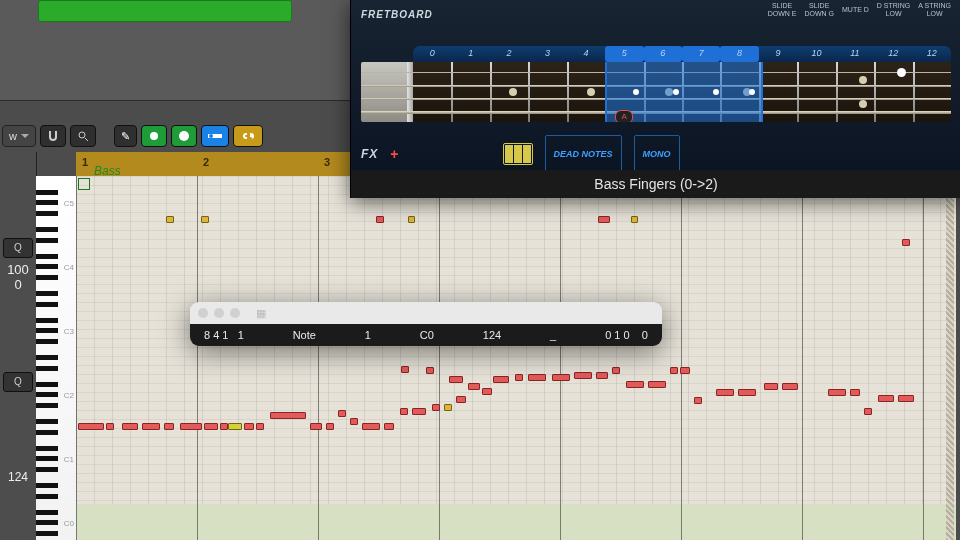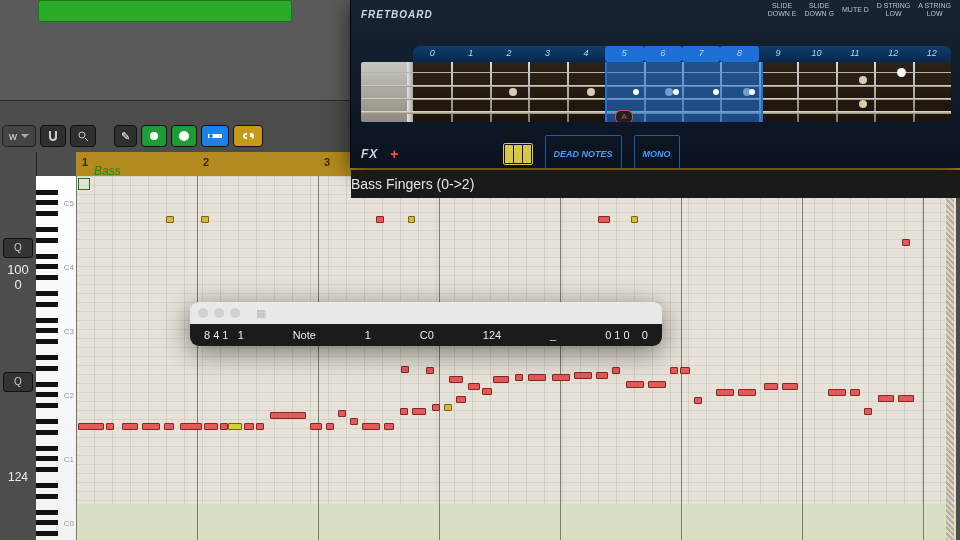--- a/index.html
+++ b/index.html
@@ -42,21 +42,21 @@
 .note.y{background:#d8b83a;border-color:#7a5f12}
 .note.sel{background:#d6cf3a;border-color:#6b6610}
 
 .eventlist{position:absolute;left:190px;top:302px;width:472px;border-radius:9px;overflow:hidden;box-shadow:0 6px 28px rgba(0,0,0,.5);z-index:10}
 .eventlist .titlebar{height:22px;background:#e9e9e9;display:flex;align-items:center;font-size:11px;color:#6a6a6a;padding-left:8px}
 .eventlist .dots{display:flex;gap:6px;margin-right:10px}
 .eventlist .dots span{width:10px;height:10px;border-radius:50%;background:#d0d0d0}
 .eventlist .row{height:22px;background:#1b1b1b;color:#eaeaea;display:flex;align-items:center;font-size:11px;padding:0 14px;justify-content:space-between;font-variant-numeric:tabular-nums}
 .eventlist .row span{white-space:pre}
 
-.plugin{position:absolute;left:350px;top:0;width:610px;height:168px;background:linear-gradient(#182432,#0a1220);border-left:1px solid #000;box-shadow:0 4px 20px rgba(0,0,0,.6);z-index:20}
+.plugin{position:absolute;left:350px;top:0;width:610px;height:198px;background:linear-gradient(#182432,#0a1220);border-left:1px solid #000;box-shadow:0 4px 20px rgba(0,0,0,.6);z-index:20}
 .plugin .head{display:flex;justify-content:space-between;align-items:center;height:20px;padding:4px 10px 0 10px}
 .plugin .labl{font-size:10px;font-style:italic;font-weight:700;letter-spacing:1px;color:#cfd8e0}
 .plugin .ks{font-size:12px;font-weight:700;font-style:italic;letter-spacing:2px;color:#e4eefc;padding-right:80px}
 .plugin .toggles{display:flex;gap:8px;position:absolute;right:10px;top:0;height:20px;align-items:center}
 .plugin .tog{font-size:7px;color:#b9c2cc;text-align:center;line-height:8px}
 
 .fret-wrap{position:absolute;left:10px;right:10px;top:46px;height:90px}
 .fretnums{position:absolute;left:52px;right:0;top:0;height:16px;background:linear-gradient(#0e3d6e,#0a274d);border-radius:7px 7px 0 0;display:flex}
 .fretnums div{flex:1;text-align:center;font-size:9px;color:#b8d4f2;font-style:italic;padding-top:2px}
 .fretnums .hl{background:#1e6fd6;border-radius:3px}
@@ -70,21 +70,21 @@
 .fretboard .zone .zd{position:absolute;width:6px;height:6px;background:#fff;border-radius:50%}
 .fretboard .marker{position:absolute;width:16px;height:12px;border-radius:6px;background:#222;border:1px solid #e05050;color:#e05050;font-size:8px;text-align:center;line-height:11px;bottom:-2px}
 
 .fxrow{position:absolute;left:10px;right:10px;top:140px;height:28px;display:flex;align-items:center;gap:12px}
 .fxrow .fxlab{font-size:12px;font-style:italic;font-weight:700;letter-spacing:1px;color:#cfd8e0}
 .fxrow .plus{color:#ff4a4a;font-size:14px;font-weight:800}
 .fxrow .keysgfx{width:26px;height:18px;border:1px solid #d7c84a;border-radius:2px;display:flex;padding:1px;gap:1px}
 .fxrow .keysgfx span{flex:1;background:#d7c84a}
 .fxrow .chip{font-size:9px;color:#3fa0ff;border:1px solid #1e5c9e;padding:13px 8px;border-radius:2px;font-style:italic;font-weight:600}
 
-.presetbar{position:absolute;left:0;right:0;top:170px;height:28px;background:#1a1a1a;display:flex;align-items:center;color:#e4e4e4;font-size:14px}
+.presetbar{position:absolute;left:0;right:0;top:170px;height:28px;background:#1a1a1a;display:flex;align-items:center;justify-content:center;color:#e4e4e4;font-size:14px}
 .hatch{position:absolute;top:176px;width:8px;right:6px;height:364px;background:repeating-linear-gradient(45deg,#b6b0a0 0,#b6b0a0 2px,#d9d4c4 2px,#d9d4c4 4px)}
 .sidebar2{position:absolute;left:0;top:440px;width:36px}
 </style>
 </head>
 <body>
 
 <div class="workspace">
 
   <div class="top-gray">
     <div class="green-region"></div>

